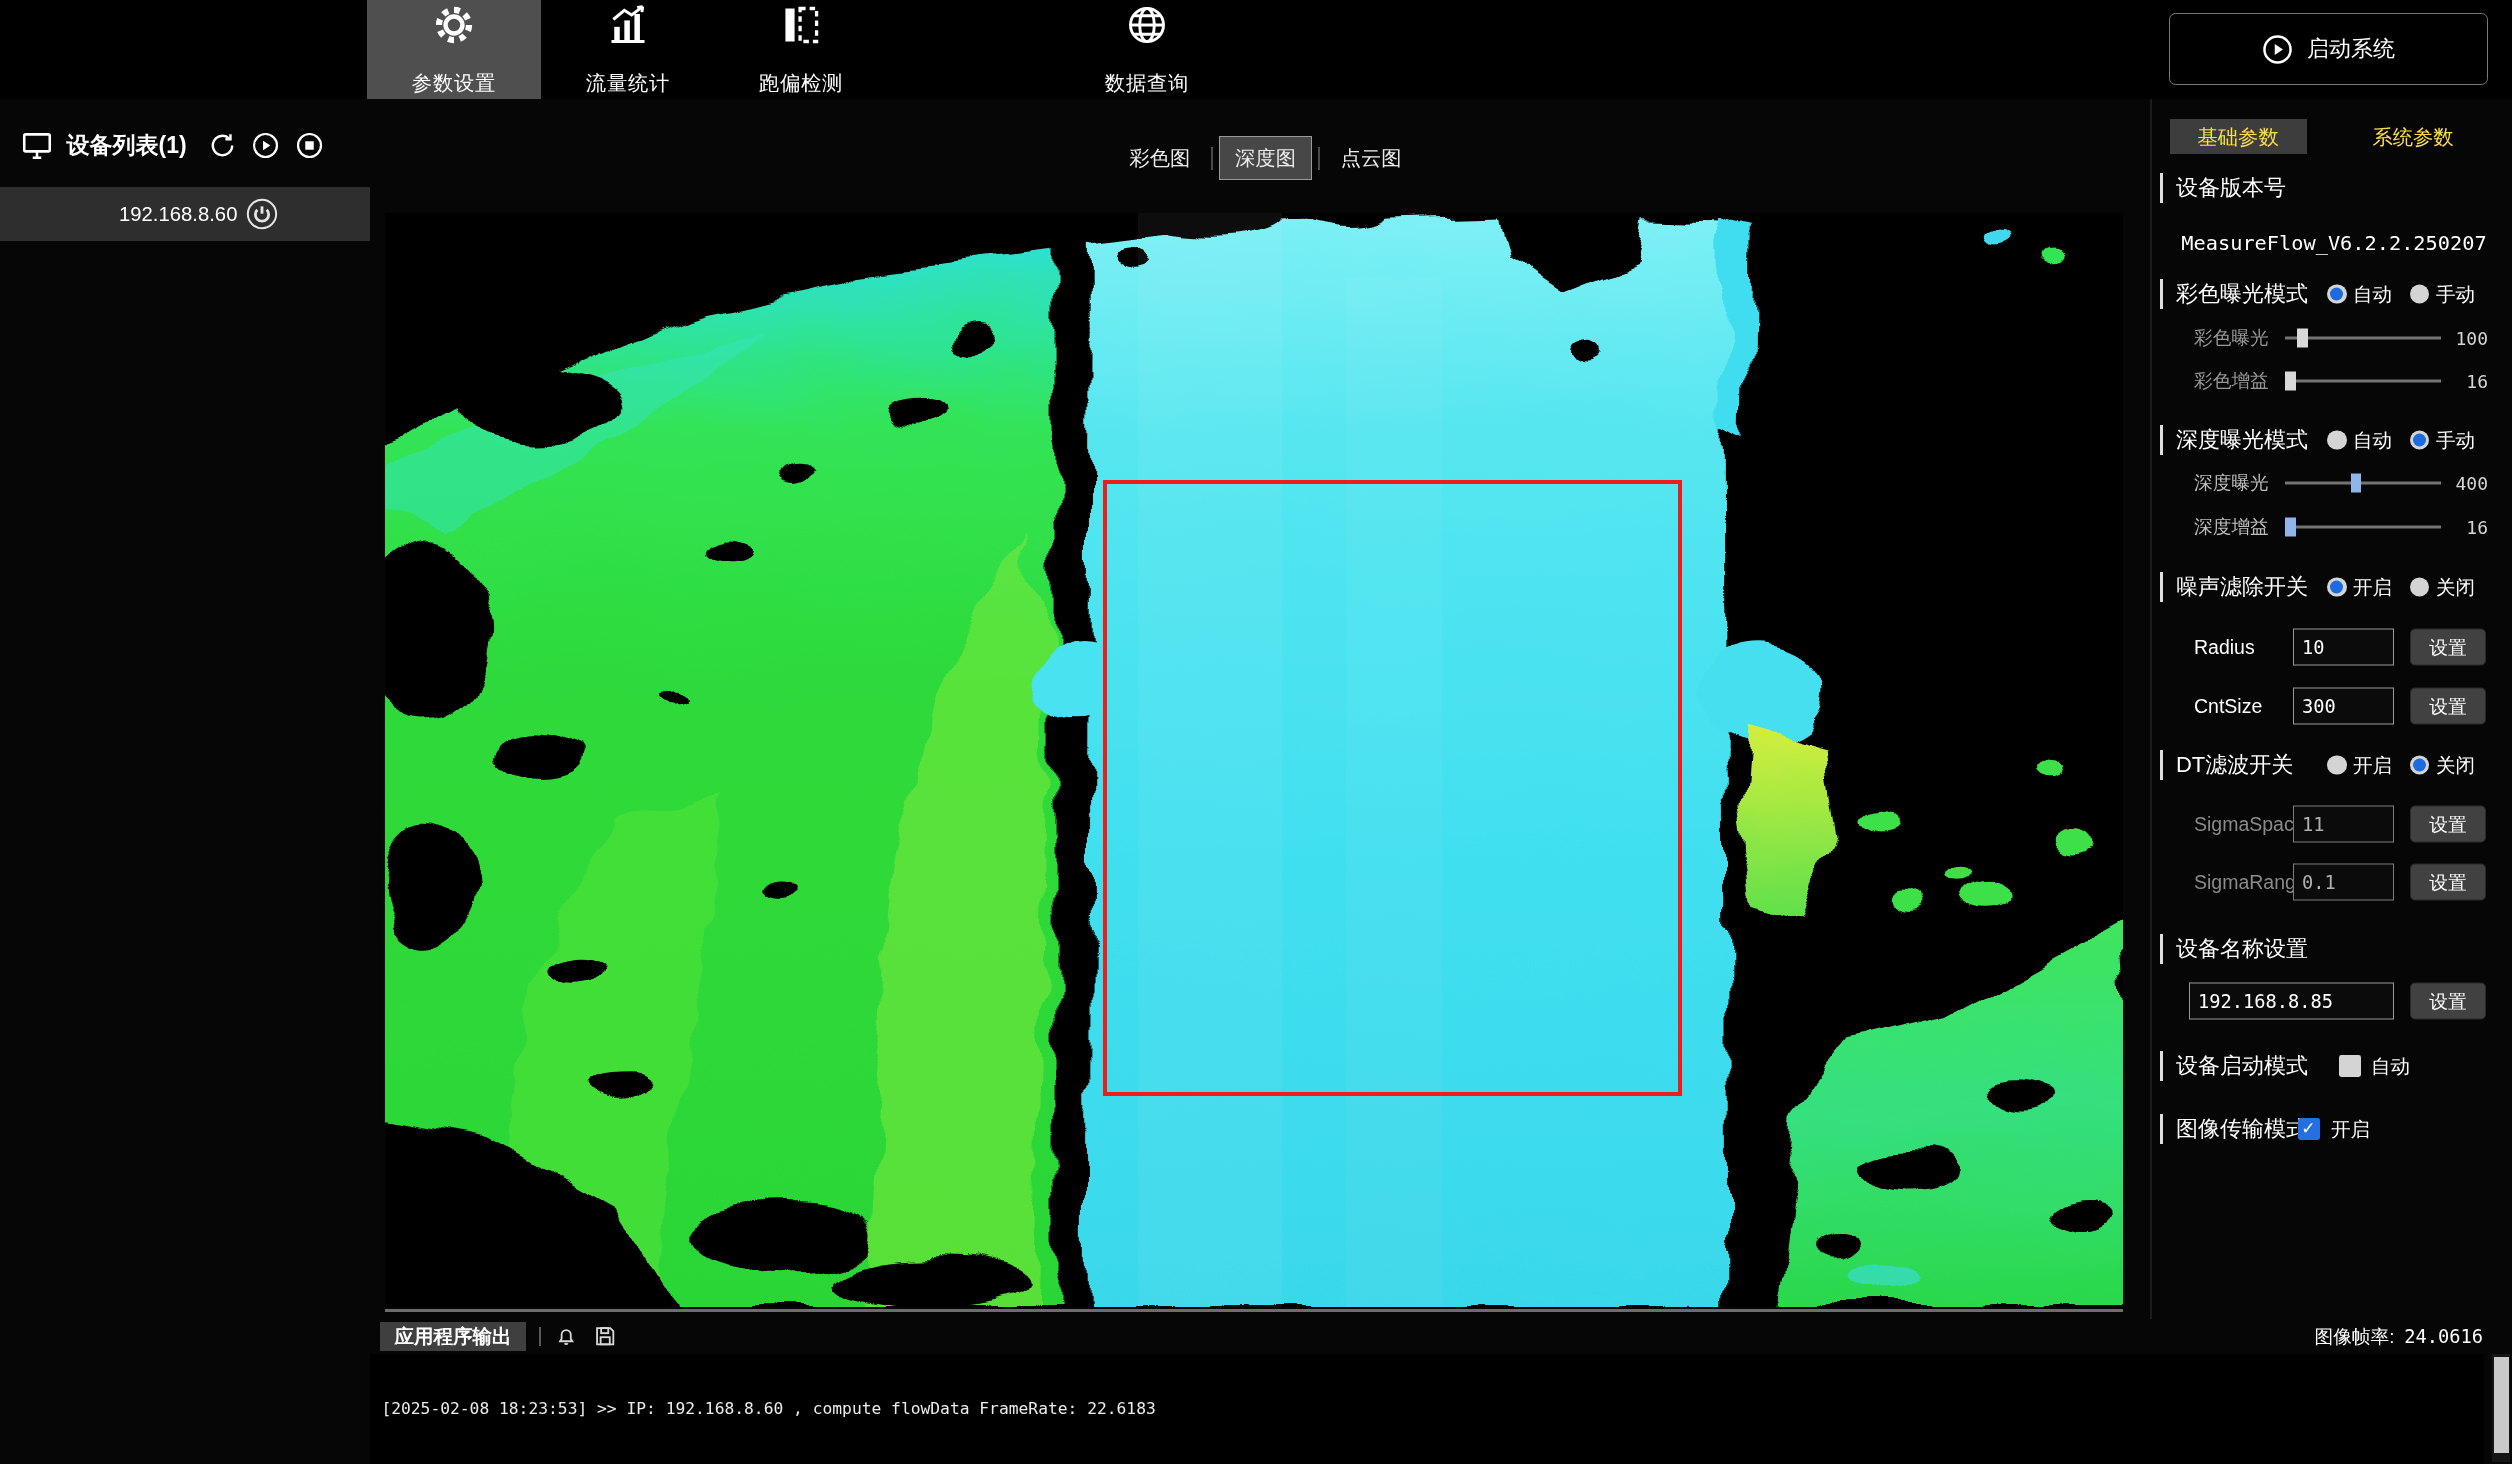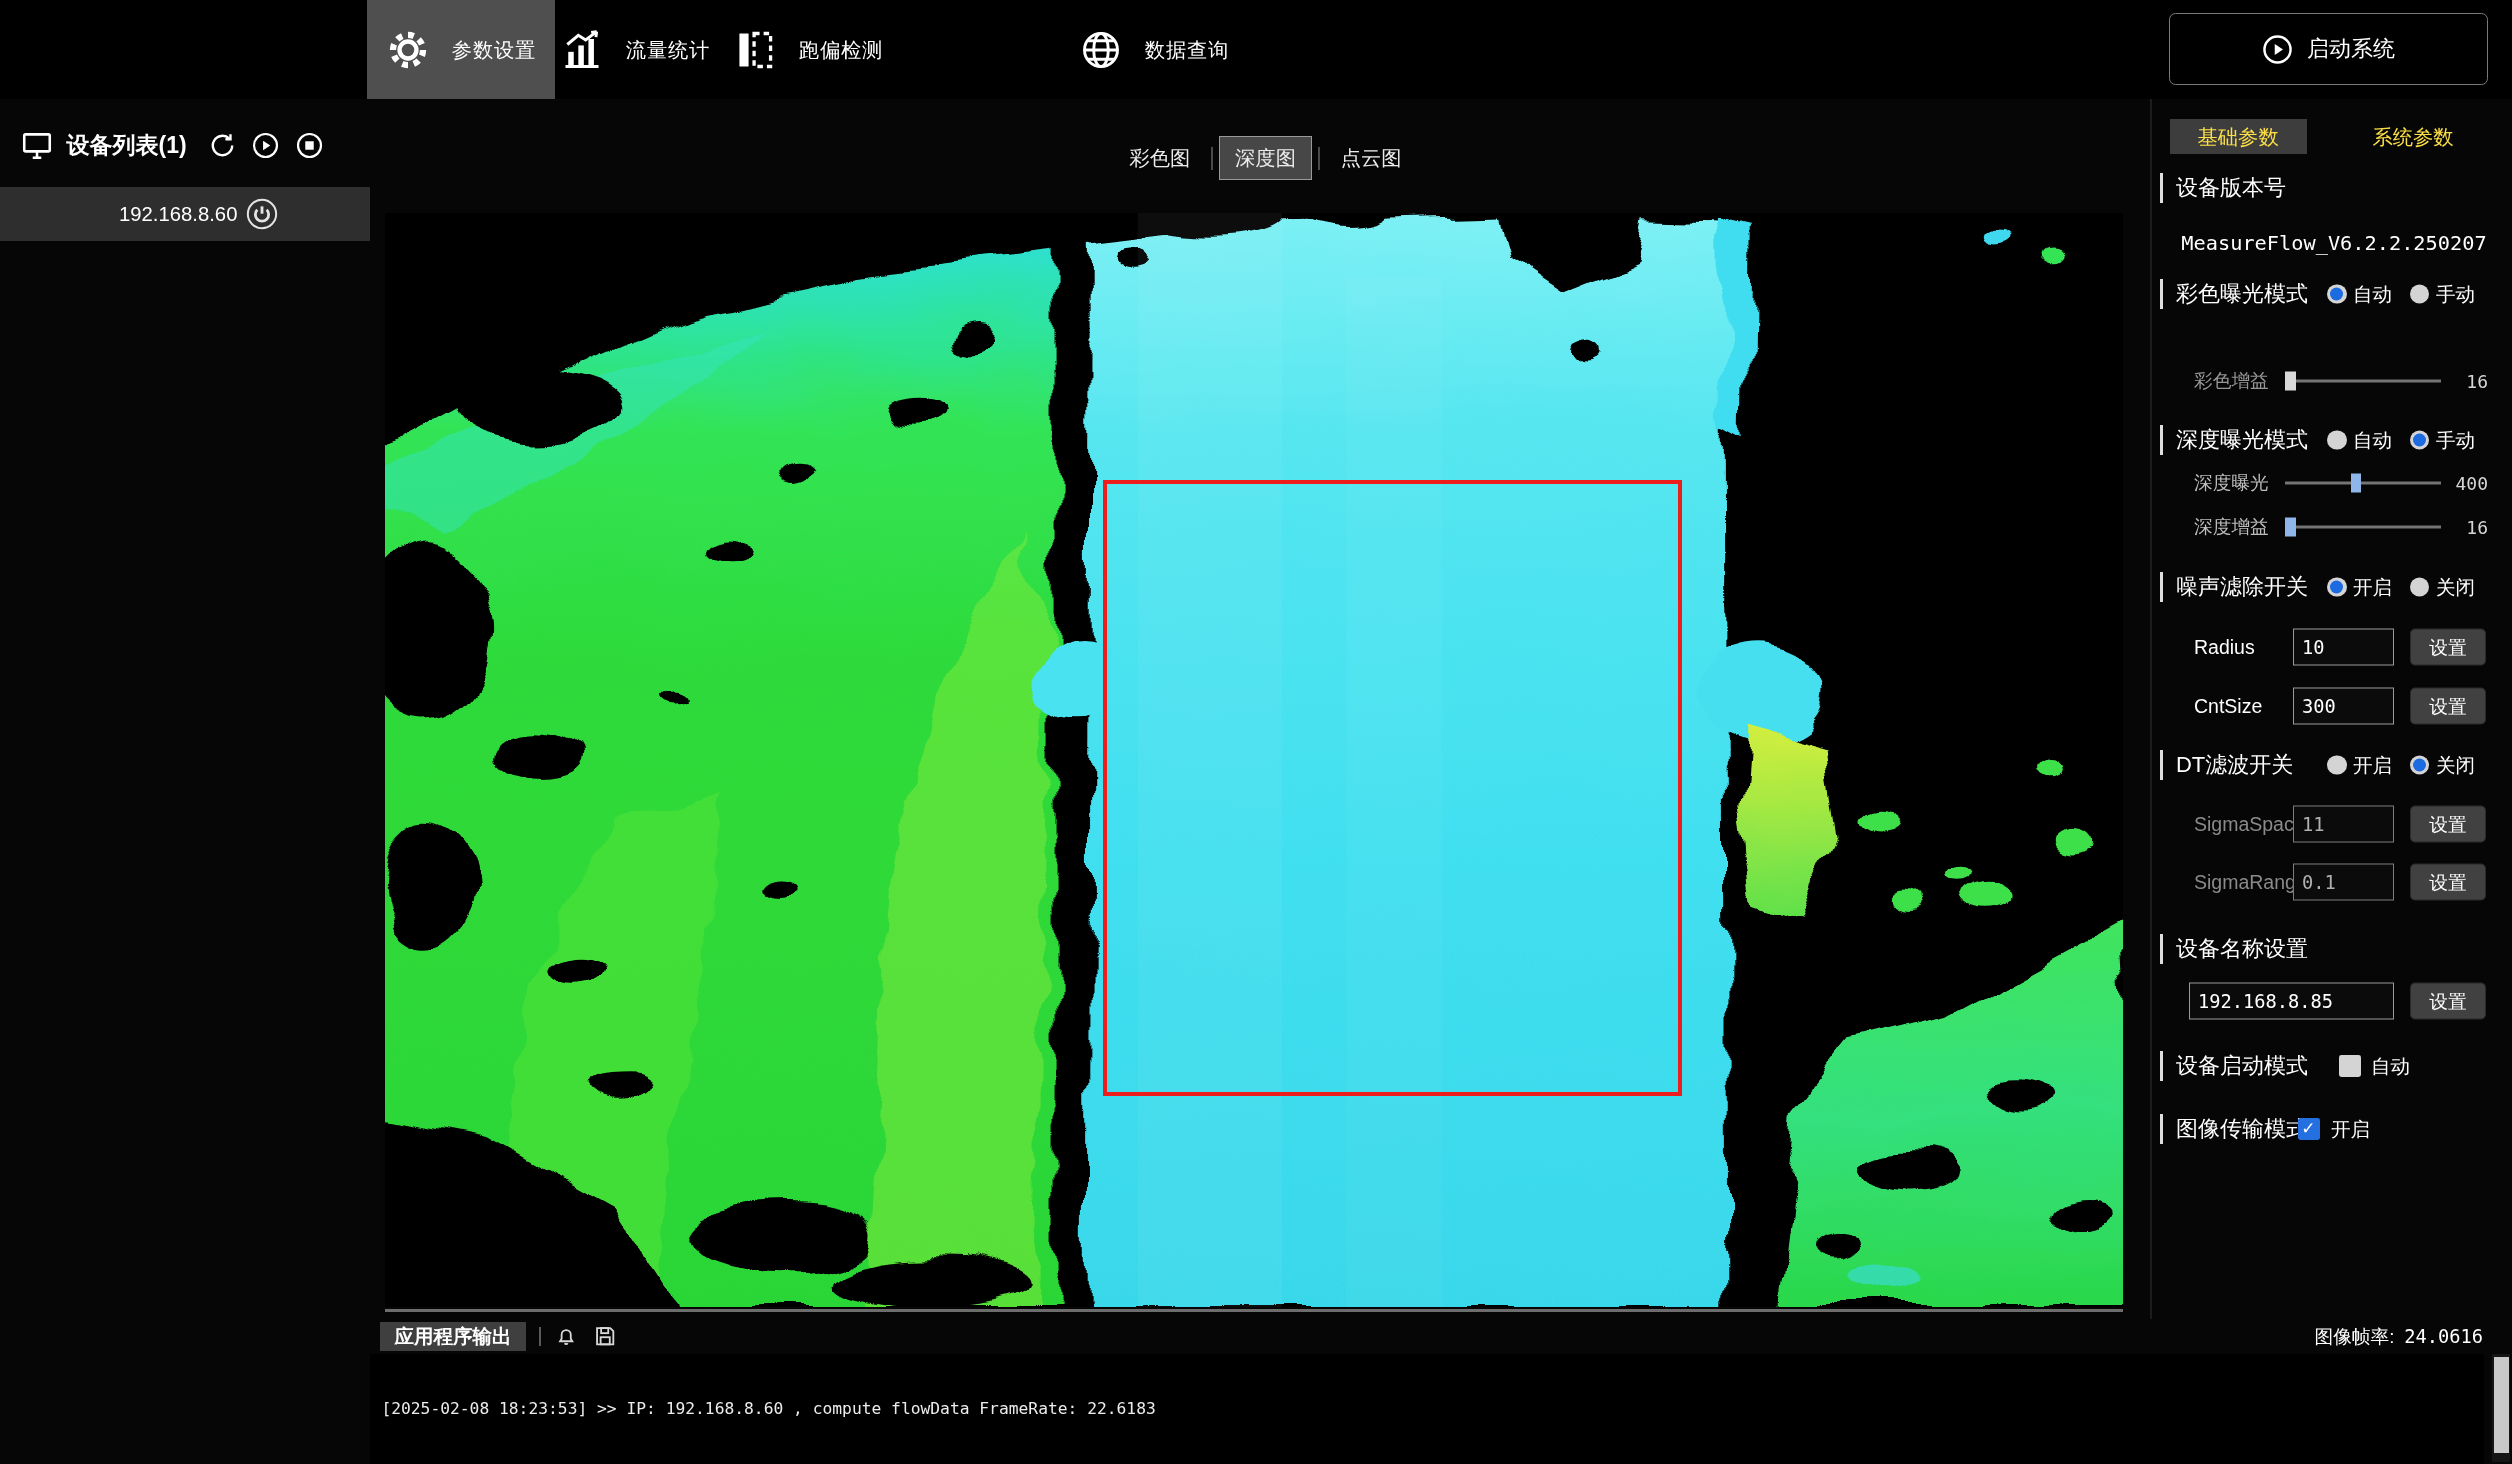--- a/index.html
+++ b/index.html
@@ -2,21 +2,21 @@
 <html style="font-size:13px"><head>
 <meta charset="utf-8">
 <style>
   * { margin:0; padding:0; box-sizing:border-box; }
   html,body { background:#000; }
   #app { position:relative; width:2512px; height:1464px; background:#060606; overflow:hidden;
          font-family:"Liberation Sans","DejaVu Sans",sans-serif; color:#fff; }
 
   
   .toolbar { position:absolute; left:0; top:0; width:2512px; height:99px; background:#000; }
-  .tool-btn { position:absolute; top:0; width:188px; height:99px; display:flex; flex-direction:row;
+  .tool-btn { position:absolute; top:0; width:174px; height:99px; display:flex; flex-direction:column;
               align-items:center; justify-content:center; gap:22px; cursor:pointer; }
   .tool-btn.selected { background:#4f4f4f; }
   .t-icon { width:44px; height:44px; }
   .t-icon svg { width:100%; height:100%; display:block; }
   .t-label { font-size:20.3px; letter-spacing:0.8px; }
   .start-btn { position:absolute; right:24.4px; top:13px; width:319px; height:72px; border:1.6px solid #7a7a7a;
                border-radius:6.5px; display:flex; align-items:center; justify-content:center; gap:13px; font-size:22px; }
   .start-btn .t-icon { width:33px; height:33px; }
 
   
@@ -321,20 +321,28 @@
 
     <div class="p-row" style="top:174px">
       <div class="p-title">彩色曝光模式</div>
       <div class="rg">
         <span class="radio checked"></span>
         <span class="rl">自动</span>
         <span class="radio"></span>
         <span class="rl">手动</span>
       </div>
     </div>
+    <div class="p-row" style="top:218px">
+      <span class="s-label dim">彩色曝光</span>
+      <div class="slider">
+          <div class="track"></div>
+          <div class="handle" style="left:8%"></div>
+        </div>
+      <span class="s-value">100</span>
+    </div>
     <div class="p-row" style="top:261px">
       <span class="s-label dim">彩色增益</span>
       <div class="slider">
           <div class="track"></div>
           <div class="handle" style="left:0%"></div>
         </div>
       <span class="s-value">16</span>
     </div>
 
     <div class="p-row" style="top:320px">

